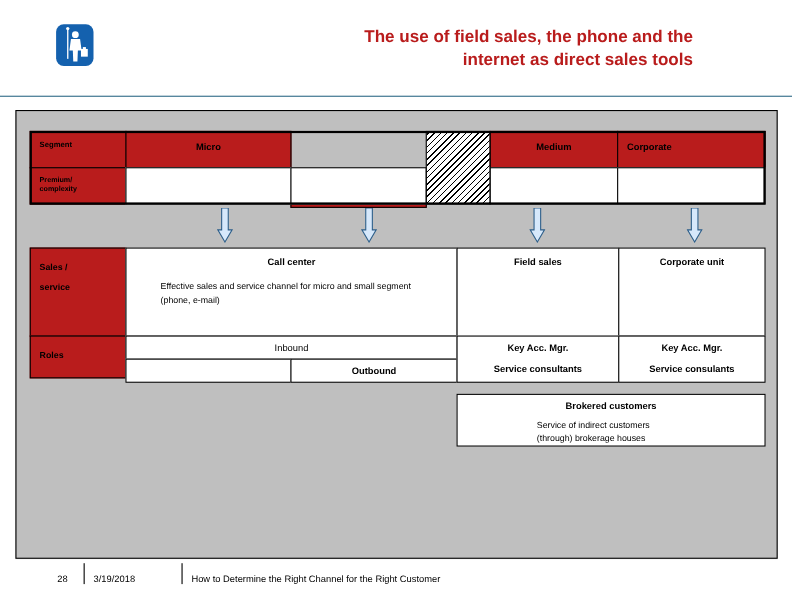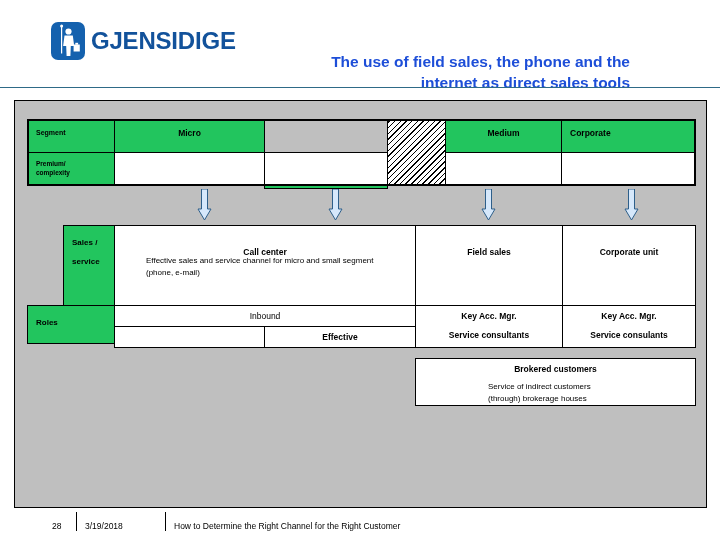--- a/index.html
+++ b/index.html
@@ -9,34 +9,34 @@
     position:relative;overflow:hidden;
   }
   
   #header{position:absolute;left:0;top:0;width:720px;height:88px;background:#fff;}
   #logo-block{position:absolute;left:51px;top:22px;width:190px;height:38px;}
   #logo-mark{position:absolute;left:0;top:0;width:34px;height:38px;background:#1461AE;border-radius:7px;}
   #logo-figure{position:absolute;left:0;top:0;width:34px;height:38px;}
   #logo-word{position:absolute;left:40px;top:5px;font-size:24px;font-weight:bold;color:#12529B;
              letter-spacing:-.2px;line-height:28px;white-space:nowrap;}
   #slide-title{position:absolute;left:250px;top:23px;width:380px;text-align:right;
-               font-size:15.5px;font-weight:bold;color:#1d4ed8;line-height:21px;margin-top:28px;}
+               font-size:15.5px;font-weight:bold;color:#b91c1c;line-height:21px;}
   #header-rule{position:absolute;left:0;top:87px;width:720px;height:1px;background:#2E6A87;}
 
   
   #panel{position:absolute;left:14px;top:100px;width:693px;height:408px;
          background:#BFBFBF;border:1px solid #000;box-sizing:border-box;}
 
   
   .cell{position:absolute;box-sizing:border-box;background:#fff;border:1px solid #000;}
-  .cell.blue{background:#22c55e;}
+  .cell.blue{background:#b91c1c;}
   .hdr{font-size:8.5px;font-weight:bold;color:#000;text-align:center;padding-top:8px;}
   .lbl{font-size:7px;font-weight:bold;color:#000;padding:7px 0 0 8px;line-height:12px;}
   .lbl2{font-size:8px;font-weight:bold;color:#000;padding:7px 0 0 8px;line-height:20px;}
-  .ttl{font-size:8.5px;font-weight:bold;text-align:center;padding-top:21px;}
+  .ttl{font-size:8.5px;font-weight:bold;text-align:center;padding-top:7px;}
 
   
   #hatch{position:absolute;box-sizing:border-box;border:1px solid #000;
     background:
       repeating-linear-gradient(-45deg,#000 0px,#000 1px,#fff 1px,#fff 4px);}
 
   
   .arrow{position:absolute;width:15px;height:32px;}
 
   
@@ -53,21 +53,20 @@
   <div id="logo-block">
     <div id="logo-mark"></div>
     <svg id="logo-figure" viewBox="0 0 34 38" xmlns="http://www.w3.org/2000/svg">
       <circle cx="17.5" cy="9.5" r="3.1" fill="#ffffff"></circle>
       <path d="M13.5 13.5 L21.8 13.5 L23.2 24 L19.8 24 L19.4 34 L15.6 34 L15.2 24 L12.1 24 Z" fill="#ffffff"></path>
       <rect x="10.0" y="4.5" width="1.2" height="27" fill="#ffffff"></rect>
       <circle cx="10.6" cy="4.0" r="1.5" fill="#ffffff"></circle>
       <rect x="22.6" y="22.5" width="6.2" height="7.0" fill="#ffffff"></rect>
       <rect x="24.3" y="20.8" width="2.8" height="1.9" fill="#ffffff"></rect>
     </svg>
-    <div id="logo-word">GJENSIDIGE</div>
   </div>
 
   <div id="slide-title">
     <div>The use of field sales, the phone and the</div>
     <div>internet as direct sales tools</div>
   </div>
 
   <div id="header-rule"></div>
 </div>
 
@@ -103,21 +102,21 @@
   <svg class="arrow" style="left:313px;top:88px;" viewBox="0 0 15 32" xmlns="http://www.w3.org/2000/svg">
     <polygon points="4.5,0 10.5,0 10.5,20 14,20 7.5,31 1,20 4.5,20" fill="#D6E8FB" stroke="#2E5F8A" stroke-width="1"></polygon>
   </svg>
   <svg class="arrow" style="left:466px;top:88px;" viewBox="0 0 15 32" xmlns="http://www.w3.org/2000/svg">
     <polygon points="4.5,0 10.5,0 10.5,20 14,20 7.5,31 1,20 4.5,20" fill="#D6E8FB" stroke="#2E5F8A" stroke-width="1"></polygon>
   </svg>
   <svg class="arrow" style="left:609px;top:88px;" viewBox="0 0 15 32" xmlns="http://www.w3.org/2000/svg">
     <polygon points="4.5,0 10.5,0 10.5,20 14,20 7.5,31 1,20 4.5,20" fill="#D6E8FB" stroke="#2E5F8A" stroke-width="1"></polygon>
   </svg>
 
-  <div class="cell blue" style="left:12px;top:124px;width:88px;height:81px;margin-left:36px;">
+  <div class="cell blue" style="left:12px;top:124px;width:88px;height:81px;">
     <div style="font-size:8px;font-weight:bold;padding:7px 0 0 8px;line-height:19px;">
       <span>Sales /</span><br>
       <span>service</span>
     </div>
   </div>
 
   <div class="cell" style="left:99px;top:124px;width:302px;height:81px;">
     <div class="ttl">Call center</div>
     <div style="position:absolute;left:31px;top:29px;width:250px;font-size:8px;line-height:12px;">Effective sales and service channel for micro and small segment (phone, e-mail)</div>
   </div>
@@ -131,21 +130,21 @@
   </div>
 
   <div class="cell blue lbl2" style="left:12px;top:204px;width:88px;height:39px;">Roles</div>
 
   <div class="cell" style="left:99px;top:204px;width:302px;height:22px;">
     <div style="font-size:8.5px;font-weight:normal;text-align:center;padding-top:5px;">Inbound</div>
   </div>
 
   <div class="cell" style="left:99px;top:225px;width:151px;height:22px;"></div>
   <div class="cell" style="left:249px;top:225px;width:152px;height:22px;">
-    <div style="font-size:8.5px;font-weight:bold;text-align:center;padding-top:5px;">Effective</div>
+    <div style="font-size:8.5px;font-weight:bold;text-align:center;padding-top:5px;">Outbound</div>
   </div>
 
   <div class="cell" style="left:400px;top:204px;width:148px;height:43px;">
     <div style="font-size:8.5px;font-weight:bold;text-align:center;padding-top:5px;">Key Acc. Mgr.</div>
     <div style="font-size:8.5px;font-weight:bold;text-align:center;padding-top:9px;">Service consultants</div>
   </div>
 
   <div class="cell" style="left:547px;top:204px;width:134px;height:43px;">
     <div style="font-size:8.5px;font-weight:bold;text-align:center;padding-top:5px;">Key Acc. Mgr.</div>
     <div style="font-size:8.5px;font-weight:bold;text-align:center;padding-top:9px;">Service consulants</div>

